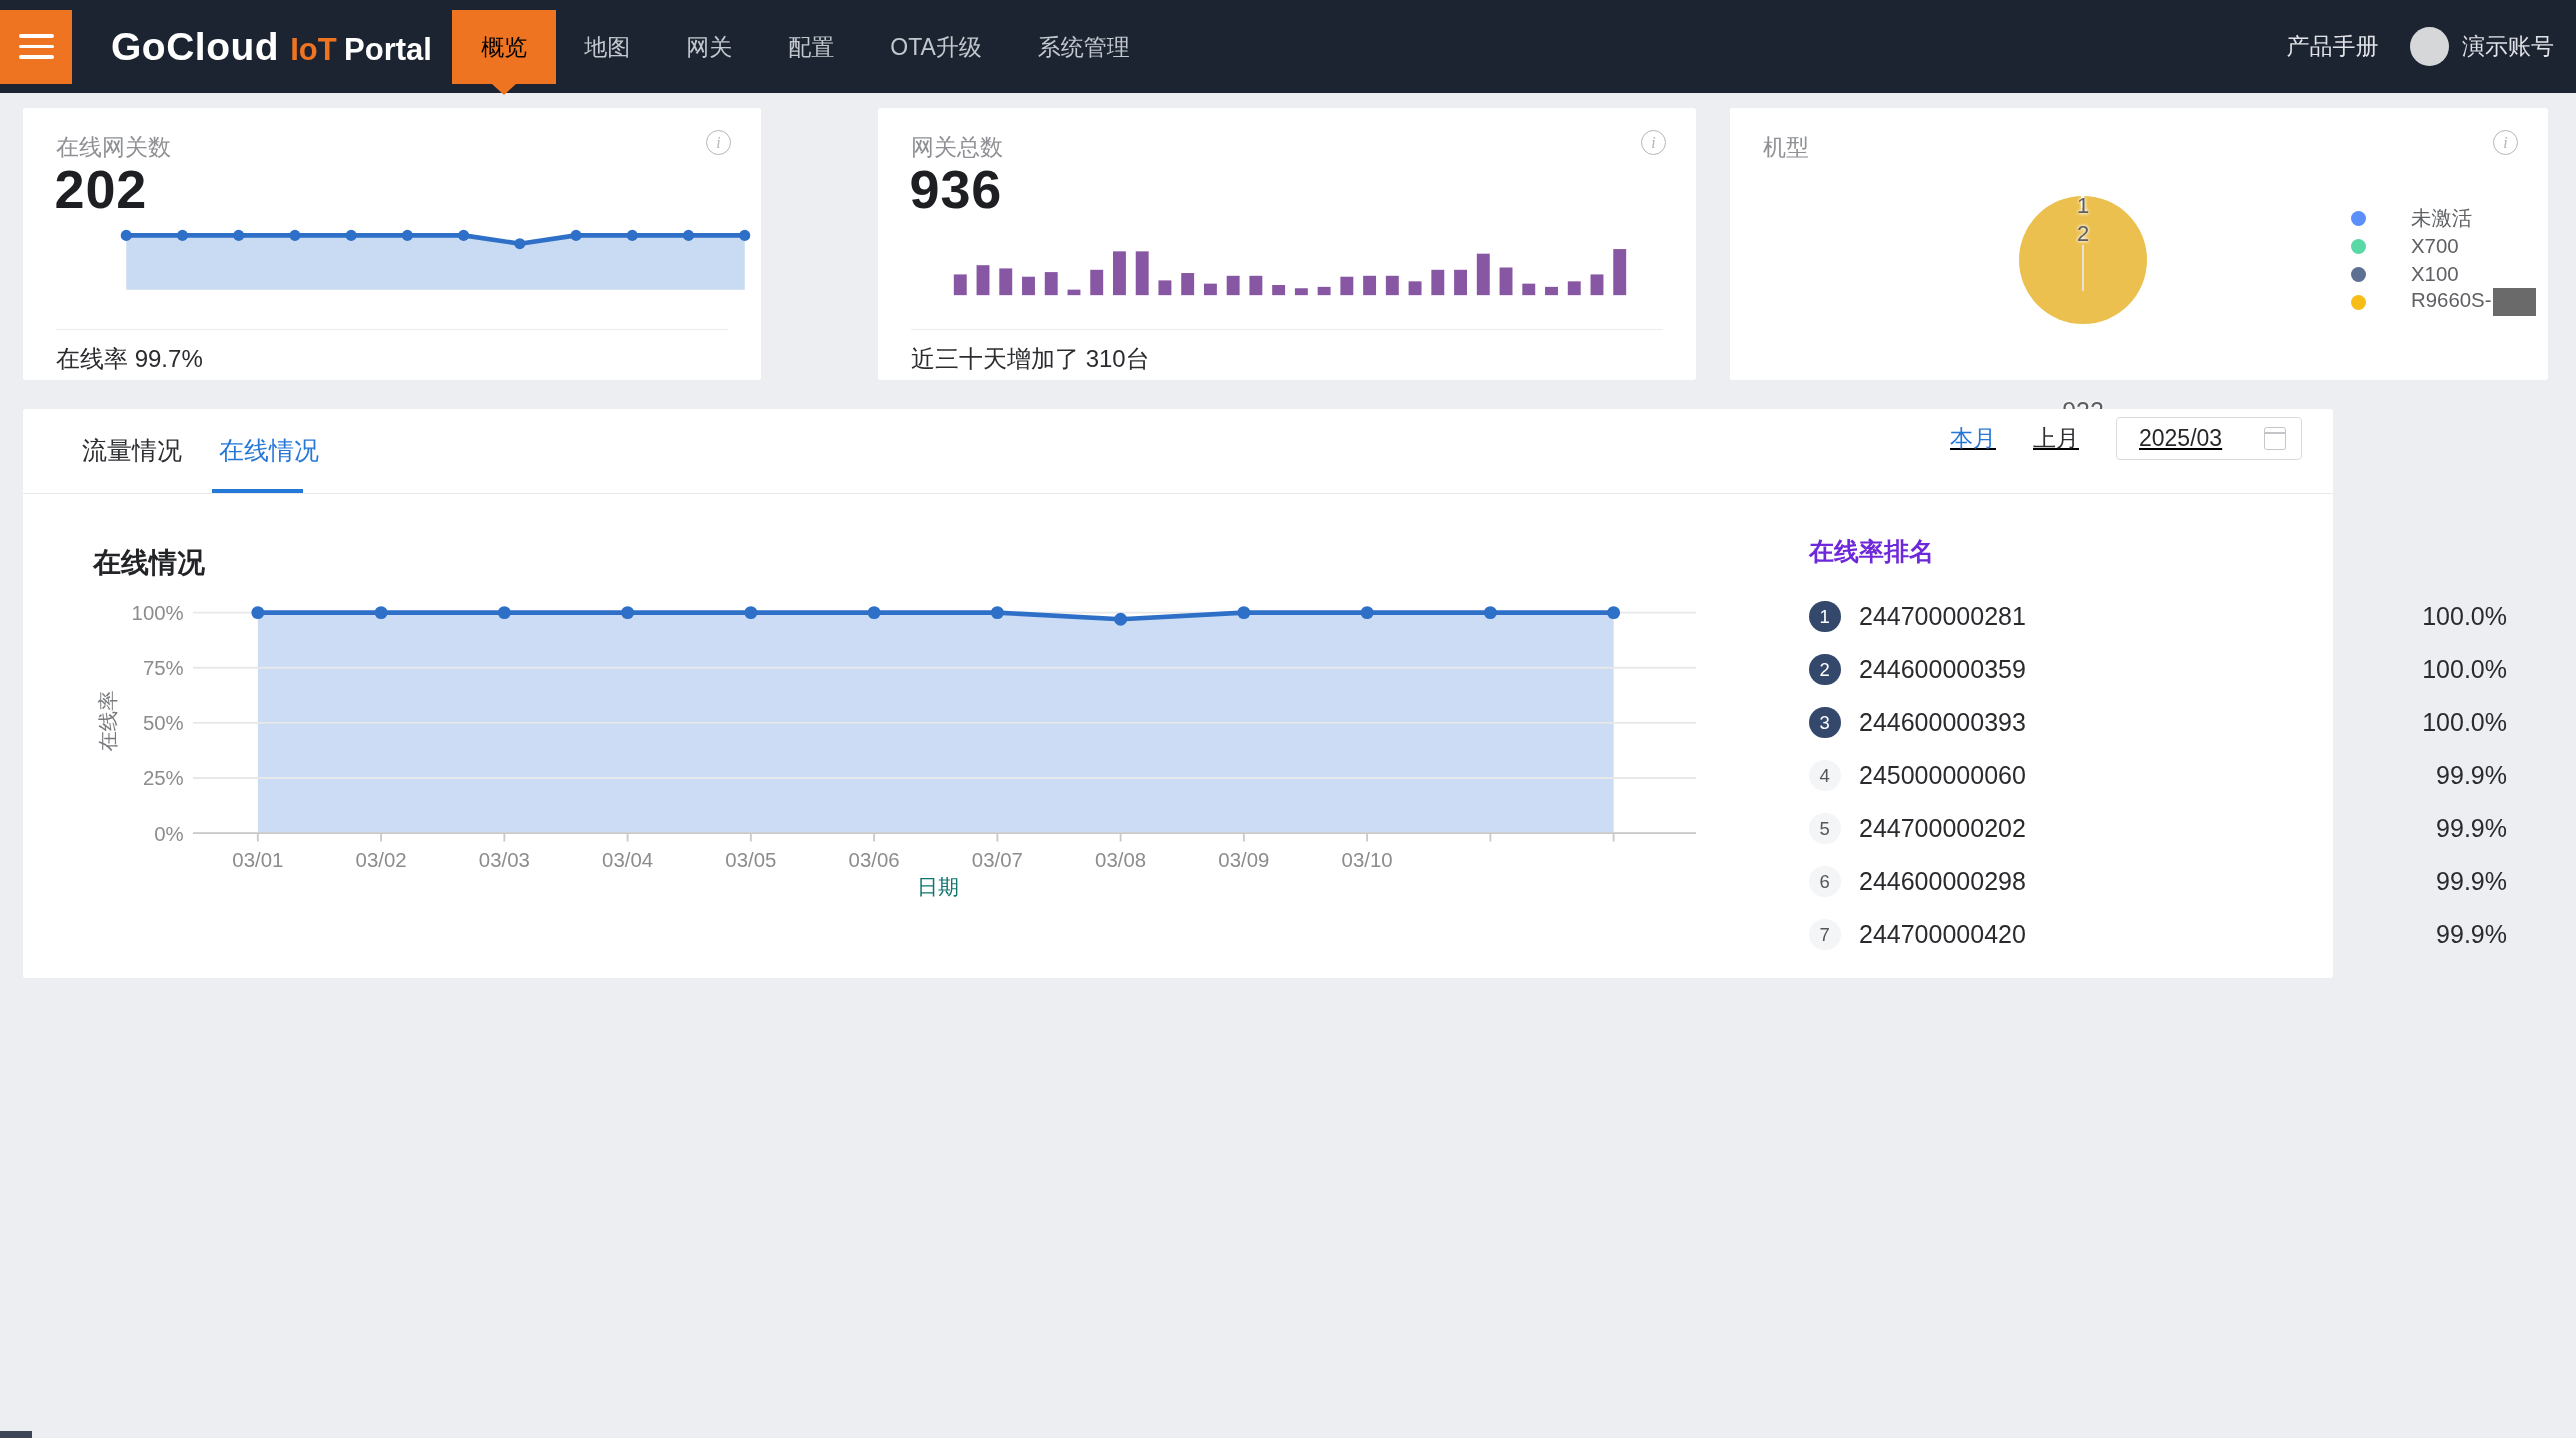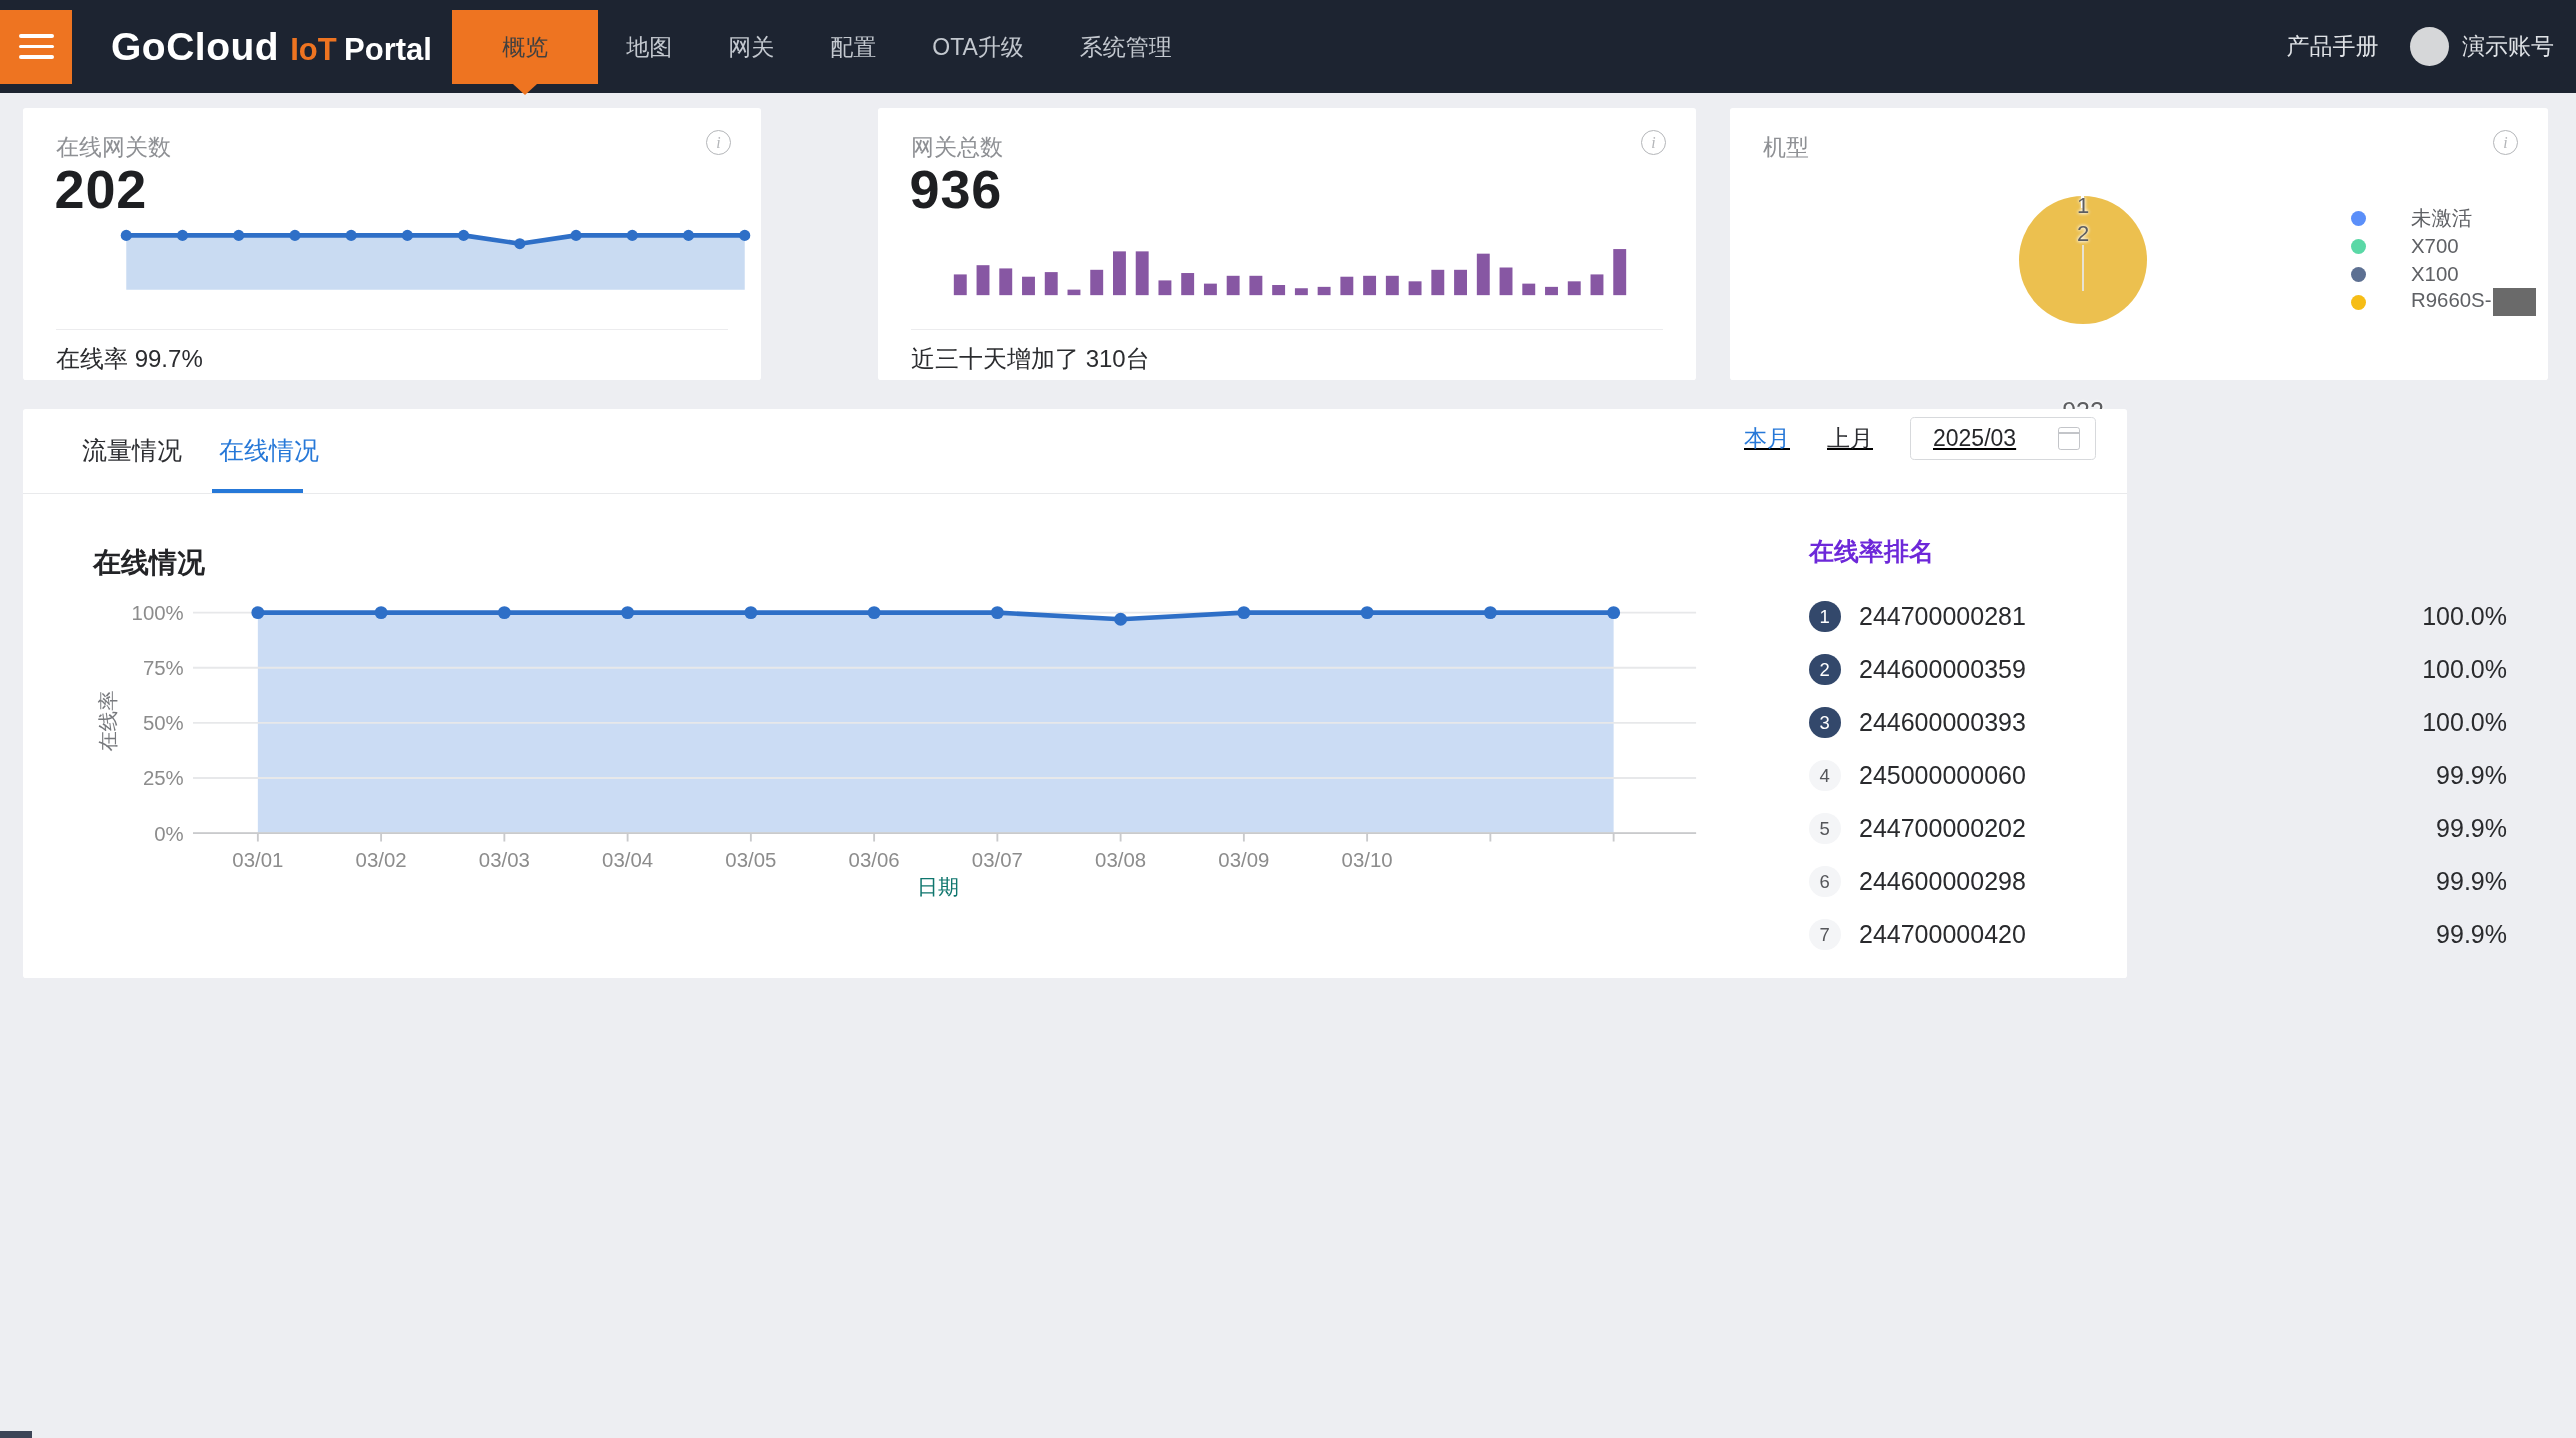--- a/index.html
+++ b/index.html
@@ -12,21 +12,21 @@
   
   .topbar{position:absolute;left:0;top:0;width:2576px;height:93px;background:#1d2431;display:flex;align-items:center;z-index:5;}
   .burger{width:72px;height:74px;background:#ee7421;display:flex;flex-direction:column;justify-content:center;align-items:center;gap:6.5px;cursor:pointer;flex:0 0 auto;}
   .burger i{display:block;width:35px;height:3.7px;background:#fff;border-radius:1.9px;}
   .logo{margin-left:39px;display:flex;align-items:baseline;white-space:nowrap;}
   .logo .g{color:#fff;font-size:39px;font-weight:700;letter-spacing:0.5px;}
   .logo .i{color:#ee7421;font-size:31px;font-weight:700;margin-left:11px;}
   .logo .p{color:#fff;font-size:31px;font-weight:700;margin-left:7.4px;}
   .nav{display:flex;height:74px;margin-left:20.4px;}
   .nav-item{position:relative;padding:0 28px;line-height:74px;font-size:23px;color:#c3c8cf;cursor:pointer;}
-  .nav-item.active{background:#ee7421;color:#404040;padding:0 50px;}
+  .nav-item.active{background:#ee7421;color:#000000;padding:0 29px;}
   .nav-item.active::after{content:'';position:absolute;left:50%;margin-left:-12px;top:74px;border-left:12px solid transparent;border-right:12px solid transparent;border-top:11px solid #ee7421;}
   .topbar-right{margin-left:auto;display:flex;align-items:center;margin-right:22px;}
   .manual{color:#dfe2e6;font-size:23px;cursor:pointer;}
   .pill{margin-left:31.5px;height:46px;border-radius:24px;background:#ee7421;color:#fff;font-size:23px;display:flex;align-items:center;padding:0 24px;cursor:pointer;}
   .pill .chev{width:12px;height:12px;border-right:2.8px solid #fff;border-bottom:2.8px solid #fff;transform:rotate(45deg) translate(-1.9px,-1.9px);margin-left:15px;}
   .avatar{width:39px;height:39px;border-radius:50%;background:#d6d7d9;margin-left:31.5px;cursor:pointer;}
   .account{color:#dfe2e6;font-size:23px;margin-left:13px;cursor:pointer;}
   
   .card{position:absolute;top:108px;height:272px;background:#fff;border-radius:2.8px;}
   .card1{left:23px;width:738px;}
@@ -46,21 +46,21 @@
   .pie-lbl{position:absolute;font-size:22px;color:#5d5e61;text-shadow:0 0 3.7px #fff,0 0 3.7px #fff;transform:translateX(-50%);}
   .pie-lbl.l1{left:353px;top:85px;}
   .pie-lbl.l2{left:353px;top:113px;}
   .pie-lbl.main{left:353px;top:289px;font-size:25px;}
   .legend{position:absolute;left:621px;top:96px;}
   .legend-item{display:flex;align-items:center;height:28px;margin-bottom:0px;gap:32px;}
   .legend-dot{width:15px;height:15px;border-radius:50%;flex:0 0 auto;}
   .legend-label{font-size:20.4px;color:#5f6165;margin-left:13px;white-space:nowrap;}
   .redaction{display:inline-block;width:43px;height:28px;background:#6a6a6a;vertical-align:middle;margin-left:1.9px;}
   
-  .panel{position:absolute;left:23px;top:409px;width:2104px;height:569px;background:#fff;border-radius:2.8px;}
+  .panel{position:absolute;left:23px;top:409px;width:2310px;height:569px;background:#fff;border-radius:2.8px;}
   .tabs{position:absolute;left:59px;top:0;display:flex;}
   .tab{line-height:83px;font-size:25px;color:#2d2e32;cursor:pointer;margin-right:37px;}
   .tab.active{color:#2678d8;}
   .tab-underline{position:absolute;left:189px;top:80px;width:91px;height:4.6px;background:#2678d8;}
   .panel-divider{position:absolute;left:0;right:0;top:84px;height:0.9px;background:#e9eaec;}
   .period{position:absolute;right:31px;top:8px;height:43px;display:flex;align-items:center;text-decoration:underline;}
   .period-btn{font-size:23px;color:#2d2e32;margin-right:37px;cursor:pointer;}
   .period-btn.active{color:#2678d8;}
   .date-input{width:186px;height:43px;border:0.9px solid #d7d9dc;border-radius:4.6px;display:flex;align-items:center;padding:0 15px 0 22px;cursor:pointer;box-sizing:border-box;}
   .date-value{font-size:23px;color:#26272a;flex:1;}

